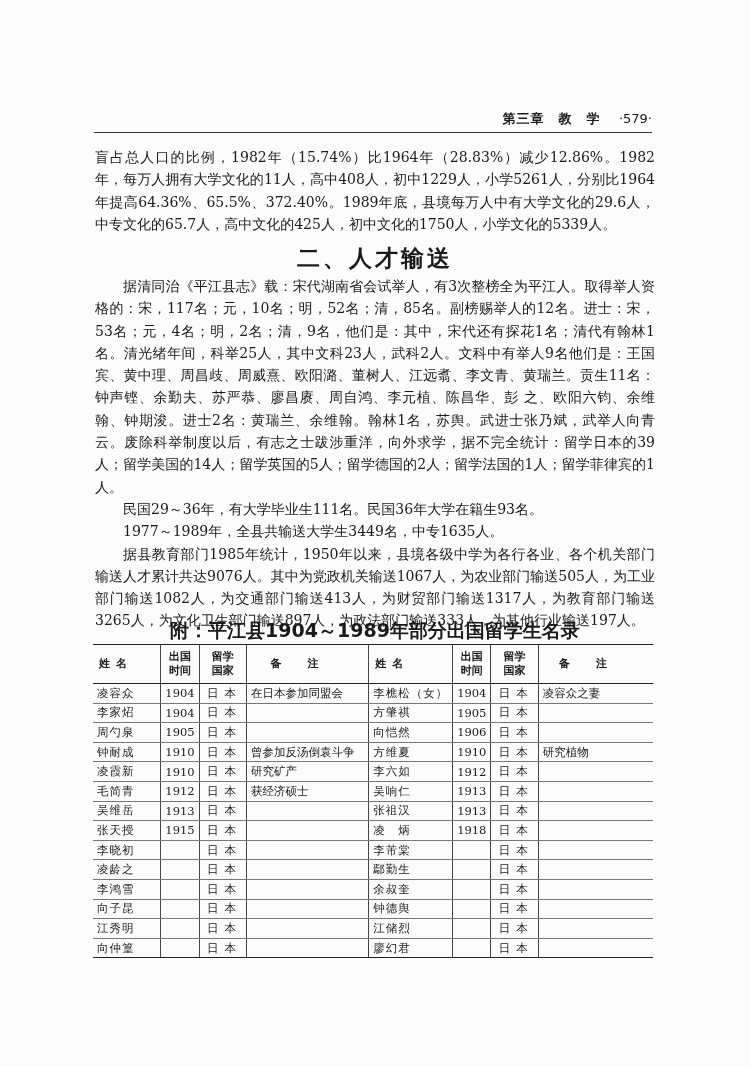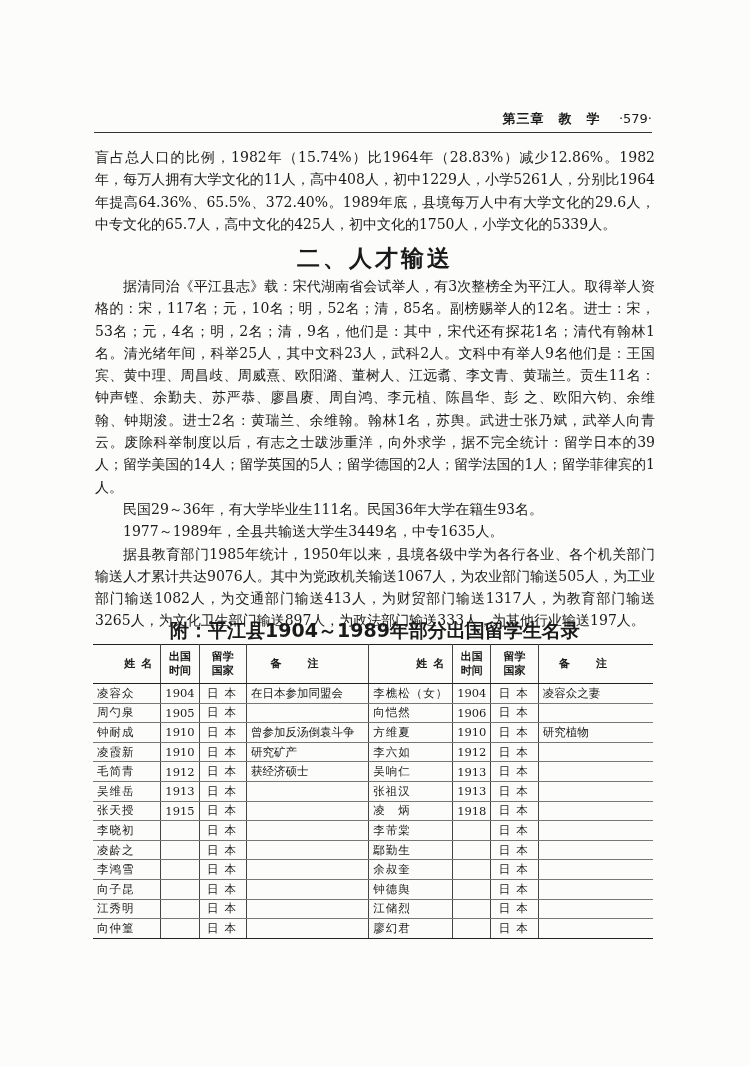--- a/index.html
+++ b/index.html
@@ -33,21 +33,21 @@
   }
   table.roster {
     position:absolute; left:85px; top:644px; width:560px; border-collapse:collapse;
     font-size:11.5px;
   }
   table.roster th {
     font-family:"DejaVu Sans","Liberation Sans",sans-serif; font-weight:bold; font-size:11px;
     height:38px; border-top:1.6px solid #222; border-bottom:1.2px solid #222;
     border-right:1px solid #444; text-align:center; line-height:14px; padding:0 2px;
   }
-  table.roster th.name-h { text-align:right; padding-left:6px; letter-spacing:6px; }
+  table.roster th.name-h { text-align:left; padding-left:6px; letter-spacing:6px; }
   table.roster th.note-h { letter-spacing:26px; }
   table.roster th:last-child, table.roster td:last-child { border-right:none; }
   table.roster td {
     height:18.6px; padding:0 4px; border-bottom:1px solid #777; border-right:1px solid #444;
     white-space:nowrap;
   }
   table.roster tr:last-child td { border-bottom:1.6px solid #222; }
   td.year { text-align:center; }
   td.country { text-align:right; letter-spacing:6px; }
   td.name { letter-spacing:1px; }
@@ -105,20 +105,30 @@
           <td class="name">凌容众</td>
           <td class="year">1904</td>
           <td class="country">日本</td>
           <td class="note">在日本参加同盟会</td>
           <td class="name">李樵松（女）</td>
           <td class="year">1904</td>
           <td class="country">日本</td>
           <td class="note">凌容众之妻</td>
         </tr>
         <tr>
+          <td class="name">李家炤</td>
+          <td class="year">1904</td>
+          <td class="country">日本</td>
+          <td class="note"></td>
+          <td class="name">方肇祺</td>
+          <td class="year">1905</td>
+          <td class="country">日本</td>
+          <td class="note"></td>
+        </tr>
+        <tr>
           <td class="name">周勺泉</td>
           <td class="year">1905</td>
           <td class="country">日本</td>
           <td class="note"></td>
           <td class="name">向恺然</td>
           <td class="year">1906</td>
           <td class="country">日本</td>
           <td class="note"></td>
         </tr>
         <tr>

